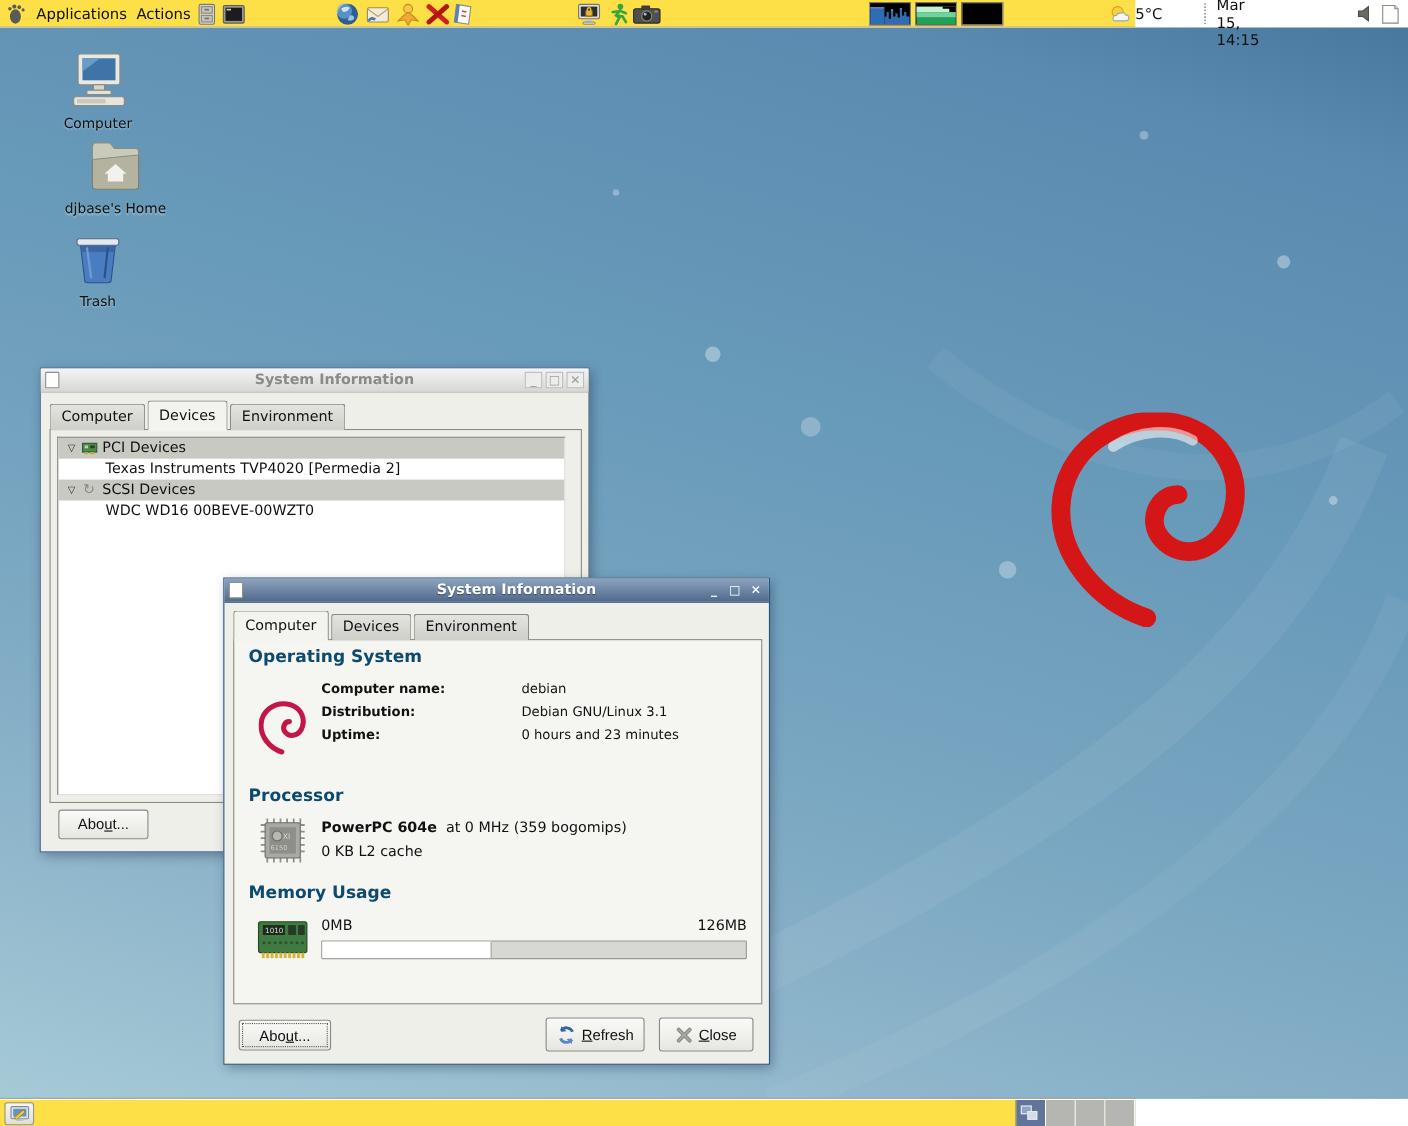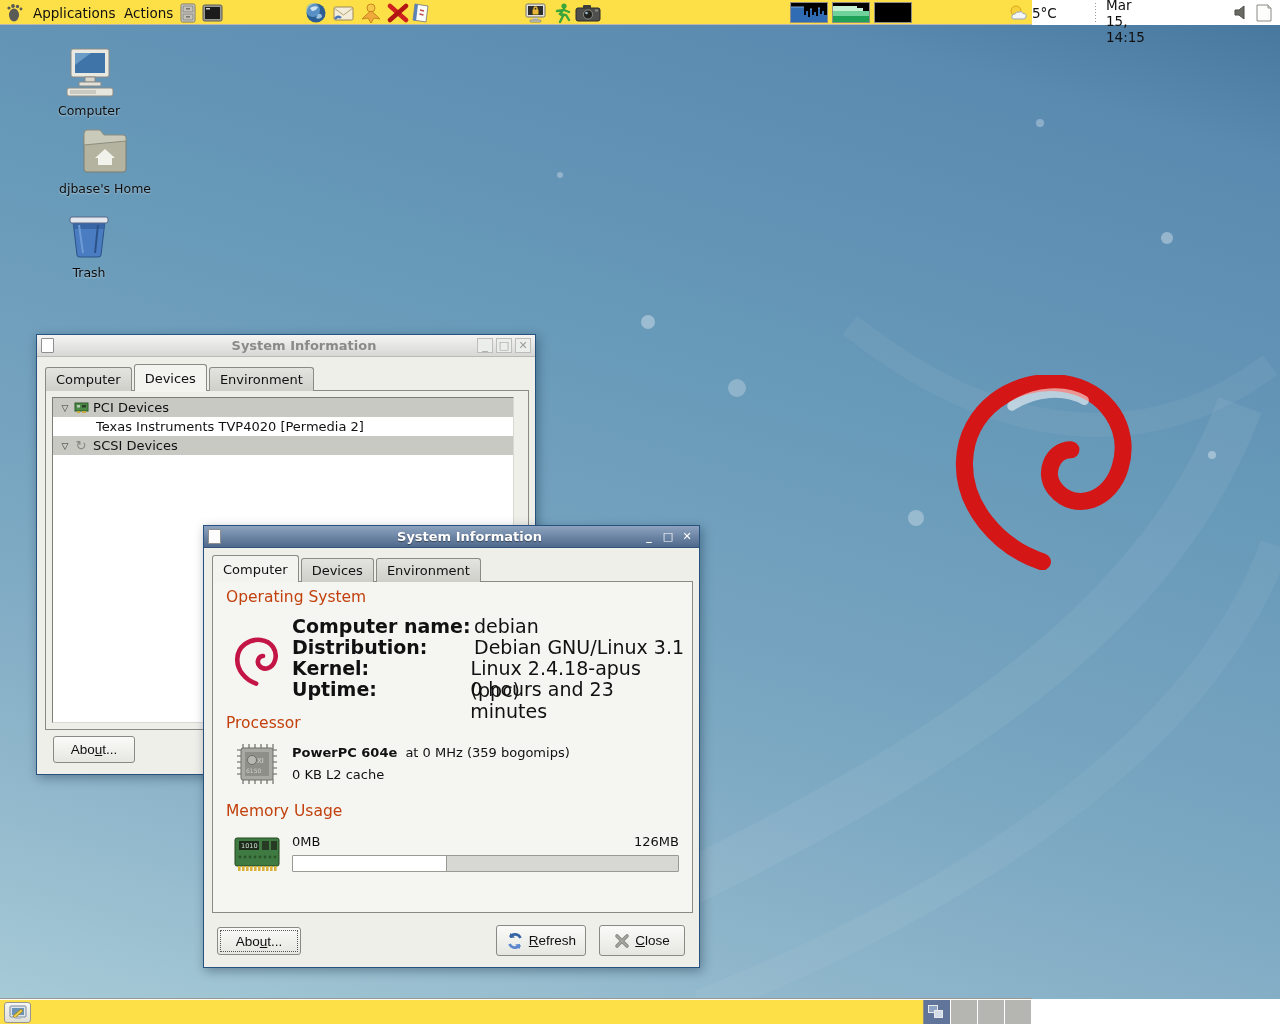--- a/index.html
+++ b/index.html
@@ -68,22 +68,22 @@
   .drow.child { padding-left:43px; }
 
   
   .btn { display:inline-flex; align-items:center; justify-content:center; gap:5px;
     background:linear-gradient(#fafaf8,#e6e6e1); border:1px solid #8a8a85; border-radius:3px;
     font-size:13.5px; color:#101010; }
   .btn .mn { text-decoration:underline; }
   .btn.focus { outline:1px dotted #555; outline-offset:-4px; }
 
   
-  .sect-head { position:absolute; left:13px; font-size:15.5px; font-weight:normal; color:#c2410c; }
-  .fieldrow { display:flex; height:21px; font-size:19px; }
+  .sect-head { position:absolute; left:13px; font-size:15.5px; font-weight:bold; color:#0c4a6e; }
+  .fieldrow { display:flex; height:21px; align-items:center; font-size:12px; }
   .fieldrow .fl { width:182px; font-weight:bold; }
   .meter-trough { position:absolute; height:17px; background:#d7d7d3;
     border:1px solid #9a9a95; border-radius:1px; }
   .meter-fill { height:100%; background:#fff; border-right:1px solid #9a9a95; }
 
   
   .ws { position:absolute; right:0; top:0; height:25px; display:flex; border-left:1px solid #8f8d86; }
   .ws .cell { width:27px; height:25px; background:#b5b5b1; border-right:1px solid #fff; position:relative; }
   .ws .cell.active { background:#61759b; }
   .ws .wrect { position:absolute; border:1px solid #e9e9e9; }
@@ -318,20 +318,21 @@
             </svg>
         </span>
         <span>PCI Devices</span>
       </div>
       <div class="drow child">Texas Instruments TVP4020 [Permedia 2]</div>
       <div class="drow group">
         <span class="expander">▽</span>
         <span class="gicon" style="color:#8a8a84;font-size:13px">↻</span>
         <span>SCSI Devices</span>
       </div>
+      <div class="drow child">WDC WD16 00BEVE-00WZT0</div>
     </div>
   </div>
 
   <button class="btn" style="position:absolute;left:16px;top:401px;width:82px;height:27px">
     <span><span>Abo</span><span class="mn">u</span><span>t...</span></span>
   </button>
 </div>
 
 <div class="win" style="left:203px;top:525px;width:497px;height:443px;z-index:10">
   <div class="titlebar tb-active">
@@ -359,24 +360,20 @@
     </svg>
 
     <div style="position:absolute;left:79px;top:33px">
       <div class="fieldrow">
         <span class="fl">Computer name:</span>
         <span>debian</span>
       </div>
       <div class="fieldrow">
         <span class="fl">Distribution:</span>
         <span>Debian GNU/Linux 3.1</span>
-      </div>
-      <div class="fieldrow">
-        <span class="fl">Kernel:</span>
-        <span>Linux 2.4.18-apus (ppc)</span>
       </div>
       <div class="fieldrow">
         <span class="fl">Uptime:</span>
         <span>0 hours and 23 minutes</span>
       </div>
     </div>
 
     <div class="sect-head" style="top:132px">Processor</div>
 
     <svg style="position:absolute;left:22px;top:160px" width="44" height="44" viewBox="0 0 44 44">

